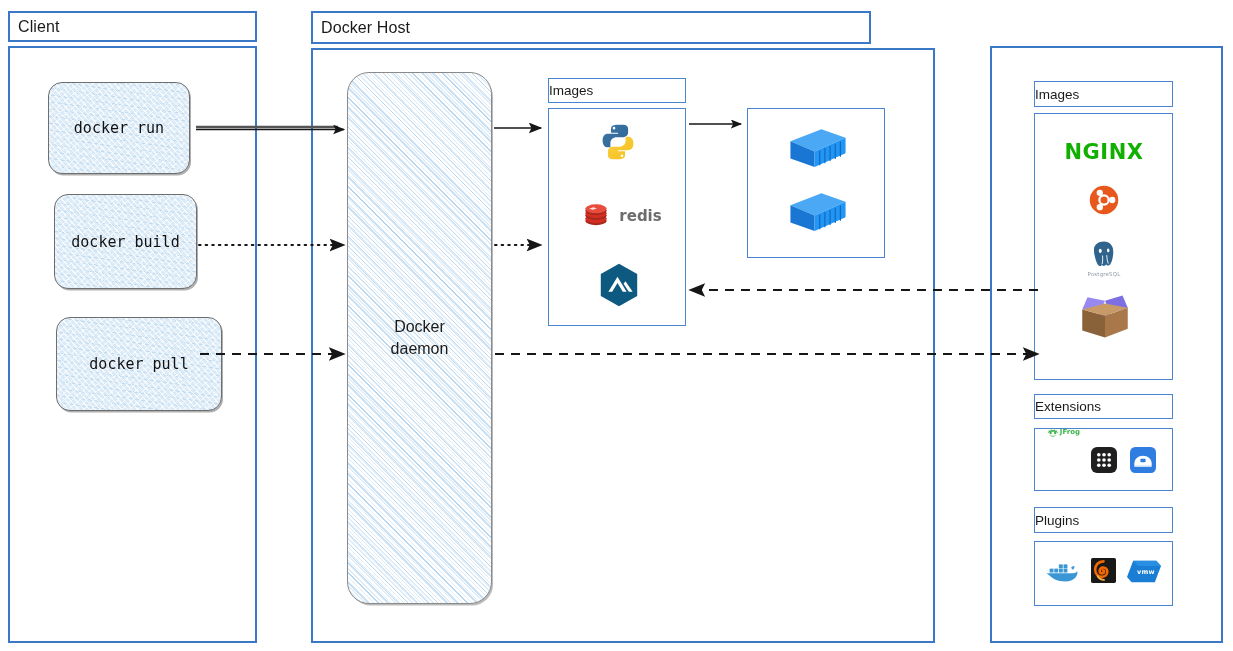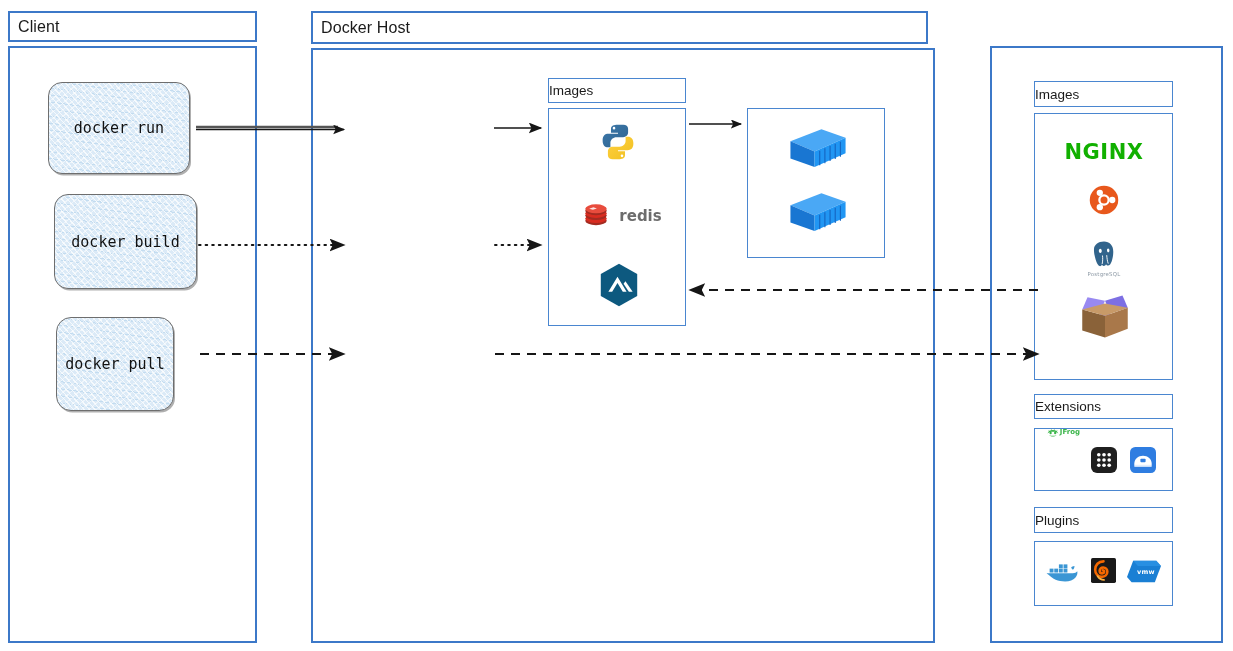--- a/index.html
+++ b/index.html
@@ -89,29 +89,35 @@
     <span>Client</span>
   </div>
   <div class="abs grp-body" style="left:8px;top:46px;width:249px;height:597px;"></div>
 
   <div class="abs cmdbox" style="left:48px;top:82px;width:142px;height:92px;">
     <span>docker run</span>
   </div>
   <div class="abs cmdbox" style="left:54px;top:194px;width:143px;height:95px;">
     <span>docker build</span>
   </div>
-  <div class="abs cmdbox" style="left:56px;top:317px;width:118px;height:94px;border-radius:15px;">
+  <div class="abs cmdbox" style="left:56px;top:317px;width:166px;height:94px;">
     <span>docker pull</span>
   </div>
 
-  <div class="abs grp-label" style="left:311px;top:11px;width:617px;height:33px;">
+  <div class="abs grp-label" style="left:311px;top:11px;width:560px;height:33px;">
     <span>Docker Host</span>
   </div>
   <div class="abs grp-body" style="left:311px;top:48px;width:624px;height:595px;"></div>
 
+  <div class="abs daemon" style="left:347px;top:72px;width:145px;height:532px;">
+    <span>
+      <span>Docker</span><br>
+      <span>daemon</span>
+    </span>
+  </div>
 
   <div class="abs sub-label" style="left:548px;top:78px;width:138px;height:25px;">
     <span>Images</span>
   </div>
   <div class="abs sub-body" style="left:548px;top:108px;width:138px;height:218px;"></div>
 
   <div class="logo" style="left:598px;top:122px;width:40px;height:40px;">
     <svg viewBox="0 0 64 64" width="38" height="38">
       <defs>
         <linearGradient id="pyb" x1="0" y1="0" x2="1" y2="1">

